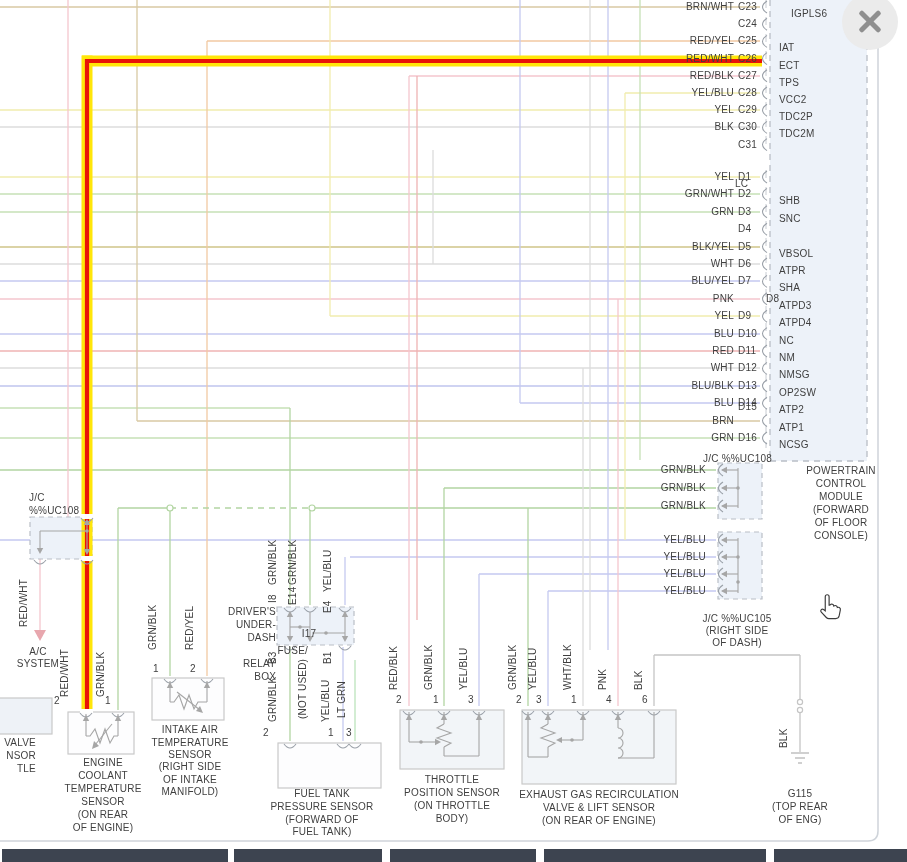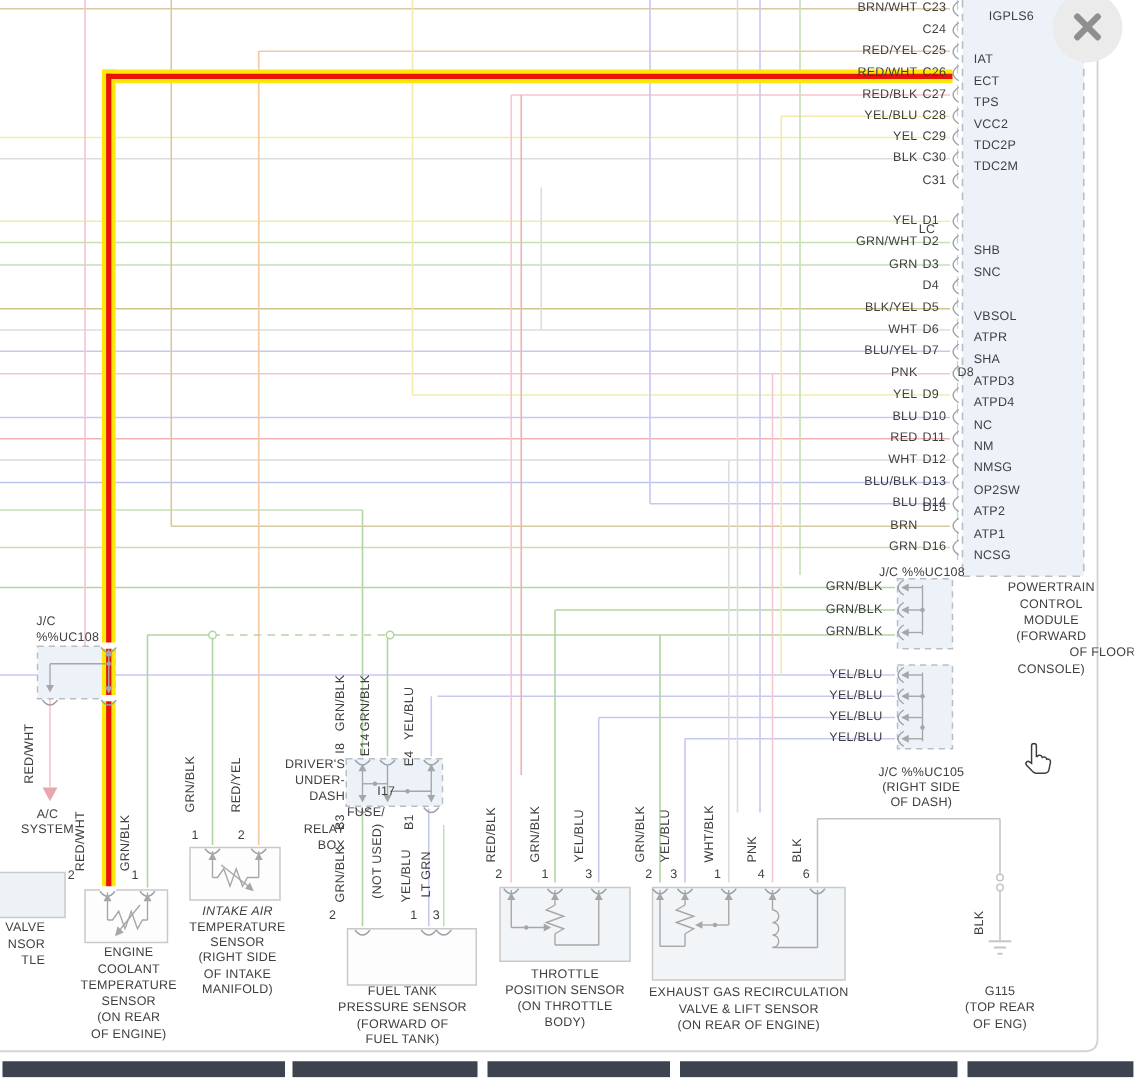--- a/index.html
+++ b/index.html
@@ -339,31 +339,31 @@
       <div class="lab r" style="left: 706px; top: 585px;">YEL/BLU</div>
       <div class="lab c" style="left: 737px; top: 613px;">J/C %%UC105</div>
       <div class="lab c" style="left: 737px; top: 625px;">(RIGHT SIDE</div>
       <div class="lab c" style="left: 737px; top: 637px;">OF DASH)</div>
       <div class="lab" style="left: 29px; top: 492px;">J/C</div>
       <div class="lab" style="left: 29px; top: 505px;">%%UC108</div>
       <div class="lab c" style="left: 841px; top: 465px;">POWERTRAIN</div>
       <div class="lab c" style="left: 841px; top: 478px;">CONTROL</div>
       <div class="lab c" style="left: 841px; top: 491px;">MODULE</div>
       <div class="lab c" style="left: 841px; top: 504px;">(FORWARD</div>
-      <div class="lab c" style="left: 841px; top: 517px; margin-left: 41px;">OF FLOOR</div>
+      <div class="lab c" style="left: 841px; top: 517px;">OF FLOOR</div>
       <div class="lab c" style="left: 841px; top: 530px;">CONSOLE)</div>
       <div class="lab c" style="left: 38px; top: 646px;">A/C</div>
       <div class="lab c" style="left: 38px; top: 658px;">SYSTEM</div>
       <div class="lab c" style="left: 103px; top: 757px;">ENGINE</div>
       <div class="lab c" style="left: 103px; top: 770px;">COOLANT</div>
       <div class="lab c" style="left: 103px; top: 783px;">TEMPERATURE</div>
       <div class="lab c" style="left: 103px; top: 796px;">SENSOR</div>
       <div class="lab c" style="left: 103px; top: 809px;">(ON REAR</div>
       <div class="lab c" style="left: 103px; top: 822px;">OF ENGINE)</div>
-      <div class="lab c" style="left: 190px; top: 724px; font-style: italic;">INTAKE AIR</div>
+      <div class="lab c" style="left: 190px; top: 724px;">INTAKE AIR</div>
       <div class="lab c" style="left: 190px; top: 737px;">TEMPERATURE</div>
       <div class="lab c" style="left: 190px; top: 749px;">SENSOR</div>
       <div class="lab c" style="left: 190px; top: 761px;">(RIGHT SIDE</div>
       <div class="lab c" style="left: 190px; top: 774px;">OF INTAKE</div>
       <div class="lab c" style="left: 190px; top: 786px;">MANIFOLD)</div>
       <div class="lab r" style="left: 276px; top: 606px;">DRIVER'S</div>
       <div class="lab r" style="left: 276px; top: 619px;">UNDER-</div>
       <div class="lab r" style="left: 276px; top: 632px;">DASH</div>
       <div class="lab r" style="left: 276px; top: 645px; margin-left: 32px;">FUSE/</div>
       <div class="lab r" style="left: 276px; top: 658px;">RELAY</div>

